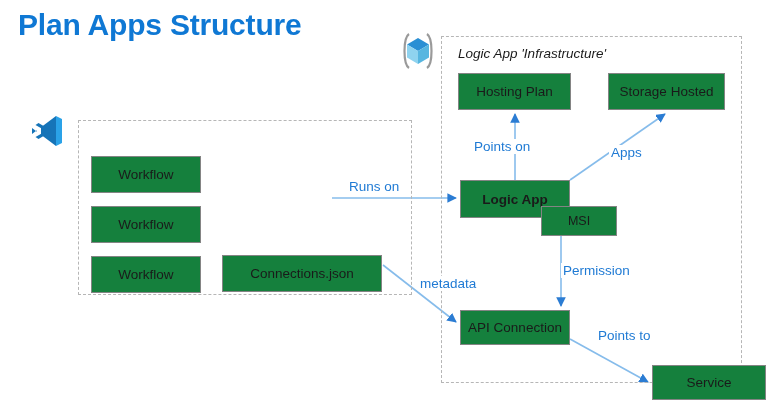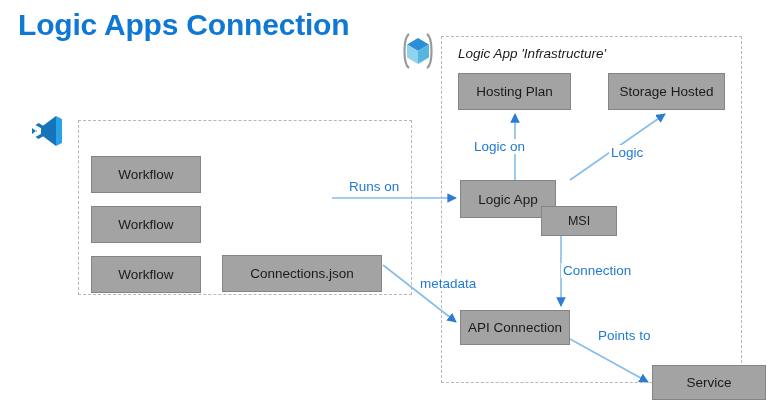--- a/index.html
+++ b/index.html
@@ -41,21 +41,21 @@
   }
   .group-label {
     position: absolute;
     font-size: 13.5px;
     color: #1a1a1a;
     white-space: nowrap;
   }
   .node {
     position: absolute;
     border: 1.2px solid #848484;
-    background: #a3a3a3;
+    background: #15803d;
     box-sizing: border-box;
     display: flex;
     align-items: center;
     justify-content: center;
     font-size: 13.5px;
     color: #1a1a1a;
     white-space: nowrap;
   }
   .edge-label {
     position: absolute;
@@ -67,21 +67,21 @@
   }
   .icon {
     position: absolute;
   }
 </style>
 </head>
 <body>
 
 <div id="canvas">
 
-  <div class="title">Logic Apps Connection</div>
+  <div class="title">Plan Apps Structure</div>
 
   <svg id="arrow-layer" viewBox="0 0 770 420" xmlns="http://www.w3.org/2000/svg">
     <defs>
       <marker id="ah" markerWidth="7" markerHeight="7" refX="5.4" refY="3" orient="auto">
         <path d="M0,0 L6,3 L0,6 z" fill="#2b7cd3"></path>
       </marker>
     </defs>
 
     <line x1="332" y1="198" x2="456" y2="198" stroke="#86bceb" stroke-width="1.6" marker-end="url(#ah)"></line>
 
@@ -134,34 +134,34 @@
     <span>Connections.json</span>
   </div>
 
   <div class="node" style="left:458px; top:73px; width:113px; height:37px;">
     <span>Hosting Plan</span>
   </div>
   <div class="node" style="left:608px; top:73px; width:117px; height:37px;">
     <span>Storage Hosted</span>
   </div>
 
-  <div class="node" style="left:460px; top:180px; width:96px; height:38px;">
+  <div class="node" style="left:460px; top:180px; width:110px; height:38px;font-weight:bold;">
     <span>Logic App</span>
   </div>
   <div class="node" style="left:541px; top:206px; width:76px; height:30px; font-size:12.5px;">
     <span>MSI</span>
   </div>
 
   <div class="node" style="left:652px; top:365px; width:114px; height:35px;">
     <span>Service</span>
   </div>
   <div class="node" style="left:460px; top:310px; width:110px; height:35px;">
     <span>API Connection</span>
   </div>
 
   <div class="edge-label" style="left:347px; top:179px;">Runs on</div>
-  <div class="edge-label" style="left:472px; top:139px;">Logic on</div>
-  <div class="edge-label" style="left:609px; top:145px;">Logic</div>
+  <div class="edge-label" style="left:472px; top:139px;">Points on</div>
+  <div class="edge-label" style="left:609px; top:145px;">Apps</div>
   <div class="edge-label" style="left:418px; top:276px;">metadata</div>
-  <div class="edge-label" style="left:561px; top:263px;">Connection</div>
+  <div class="edge-label" style="left:561px; top:263px;">Permission</div>
   <div class="edge-label" style="left:596px; top:328px;">Points to</div>
 
 </div>
 
 </body></html>

